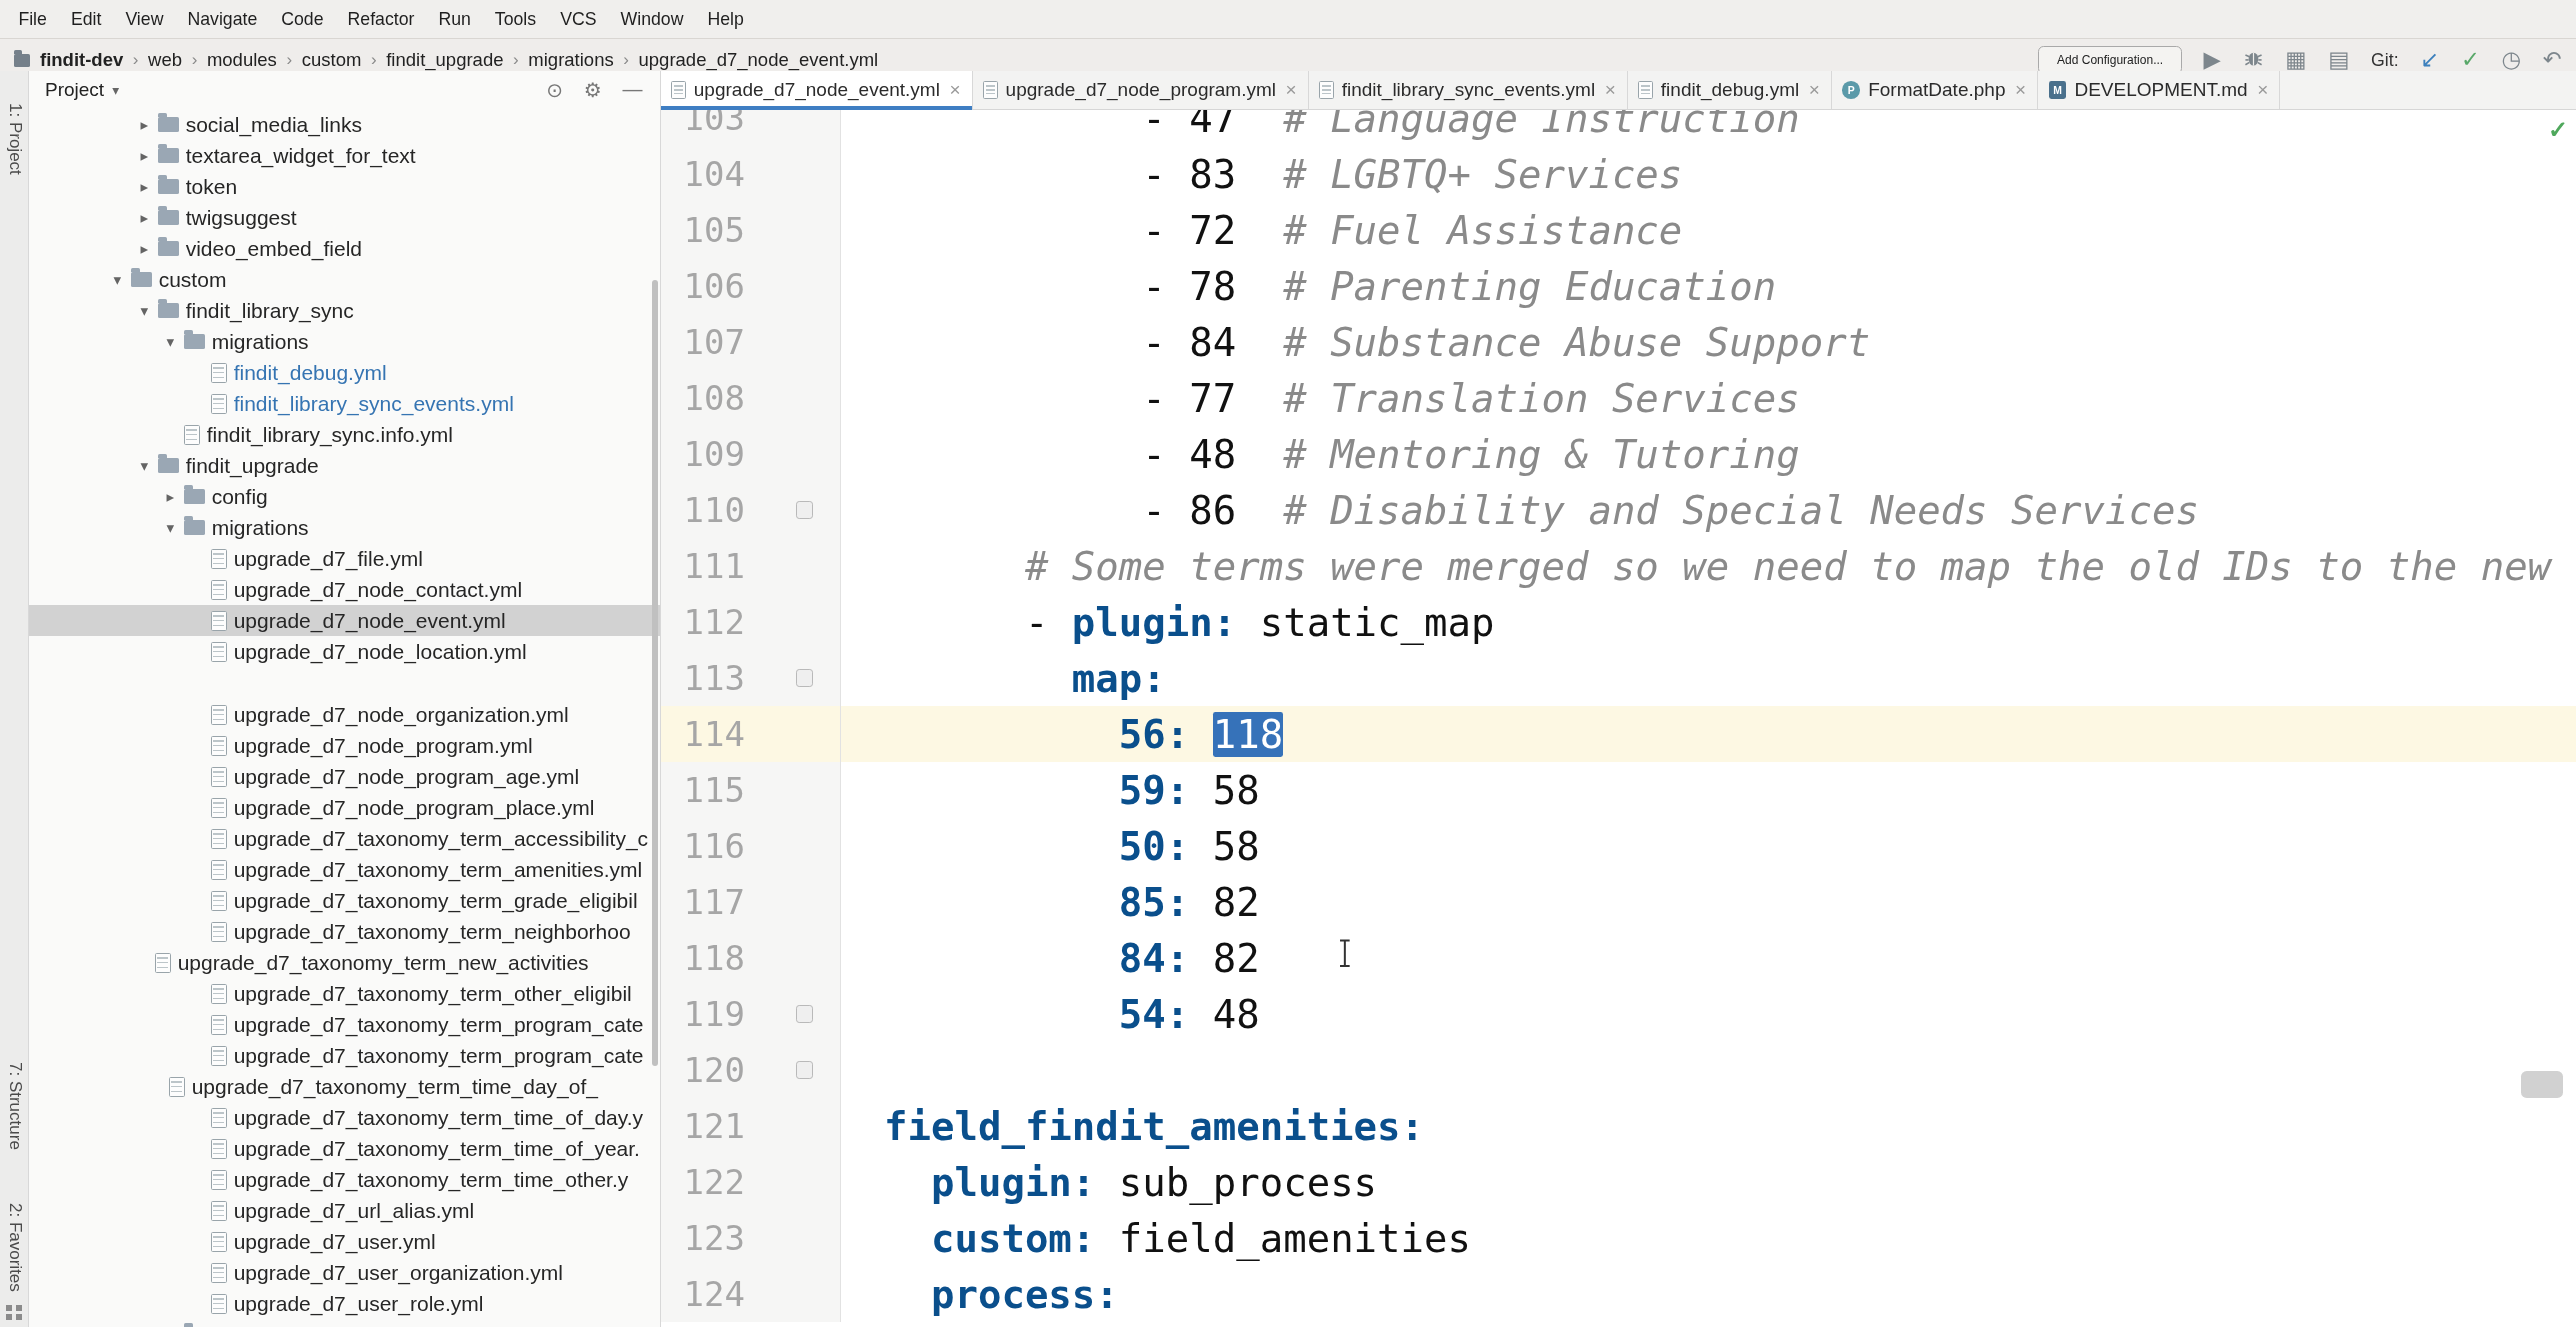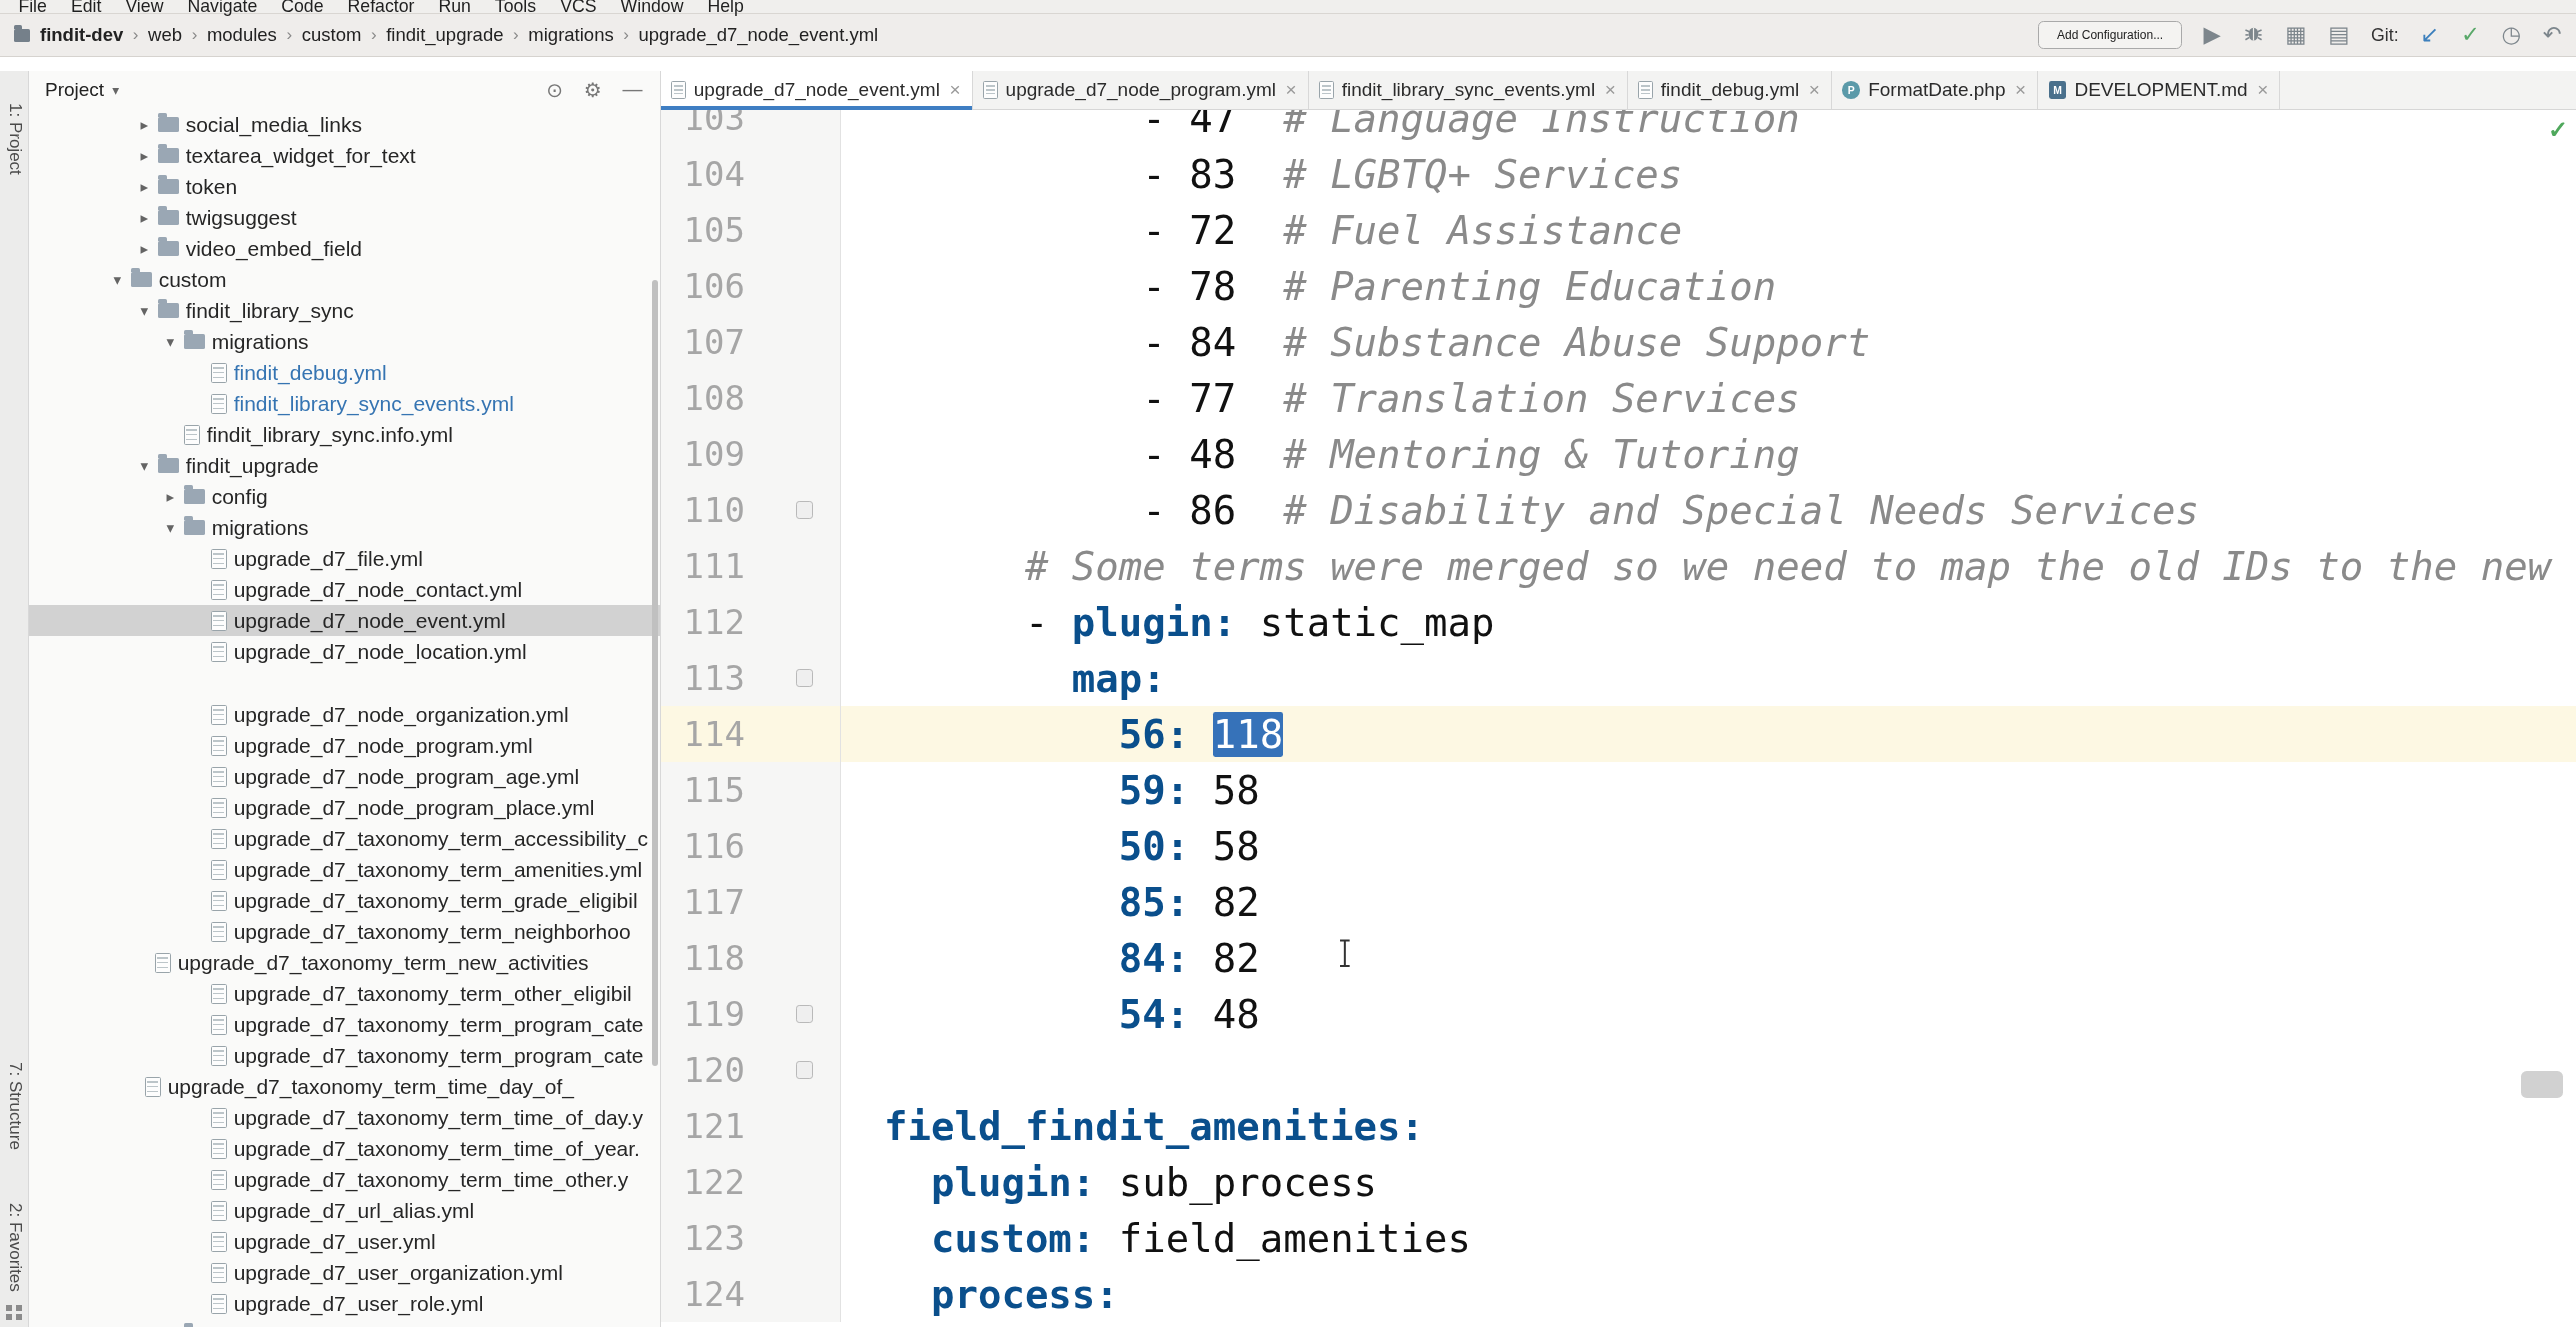--- a/index.html
+++ b/index.html
@@ -1,20 +1,20 @@
 <!DOCTYPE html>
 <html style="--accent-blue: #3e7ec3; --selection-bg: #3672b9; --current-line-bg: #fdf8e3; --yaml-key: #0a4f8c; --comment-gray: #8a8a8a; --tree-selection-bg: #d2d2d2; --modified-blue: #3574b2; --check-green: #4fa85c;font-size:13px"><head>
 <meta charset="utf-8">
 <style>
   * { box-sizing: border-box; margin: 0; padding: 0; }
   html,body { width:2576px; height:1327px; overflow:hidden; background:#fff;
     font-family:"Liberation Sans", sans-serif; cursor:default; }
 
   
-  .menubar { height:14px; background:#f0efed; border-bottom:0.8px solid #d9d6d2;
+  .menubar { height:39px; background:#f0efed; border-bottom:0.8px solid #d9d6d2;
     display:flex; align-items:center; padding-left:6.4px; font-size:17.7px; color:#1f1f1f; }
   .menu-item { padding:0 12px; line-height:26.5px; }
 
   
   .toolbar { height:43px; background:#efedeb; border-bottom:0.8px solid #d6d3cf;
     display:flex; align-items:center; padding:0 14.4px; }
   .crumbs { display:flex; align-items:center; gap:9.6px; font-size:18.5px; color:#222; }
   .crumb-icon { width:16px; height:13px; background:#75808a; border-radius:1.6px; position:relative; }
   .crumb-icon::before { content:''; position:absolute; top:-3.2px; left:0; width:7.2px; height:3.2px;
     background:#75808a; border-radius:1.6px 1.6px 0 0; }
@@ -330,21 +330,21 @@
         <div class="row" style="padding-left: 155px;">
           <span class="arrow"></span>
           <span class="fileicon"></span>
           <span class="tlabel">upgrade_d7_taxonomy_term_program_cate</span>
         </div>
         <div class="row" style="padding-left: 155px;">
           <span class="arrow"></span>
           <span class="fileicon"></span>
           <span class="tlabel">upgrade_d7_taxonomy_term_program_cate</span>
         </div>
-        <div class="row" style="padding-left: 89px;">
+        <div class="row" style="padding-left: 113px;">
           <span class="arrow"></span>
           <span class="fileicon"></span>
           <span class="tlabel">upgrade_d7_taxonomy_term_time_day_of_</span>
         </div>
         <div class="row" style="padding-left: 155px;">
           <span class="arrow"></span>
           <span class="fileicon"></span>
           <span class="tlabel">upgrade_d7_taxonomy_term_time_of_day.y</span>
         </div>
         <div class="row" style="padding-left: 155px;">

